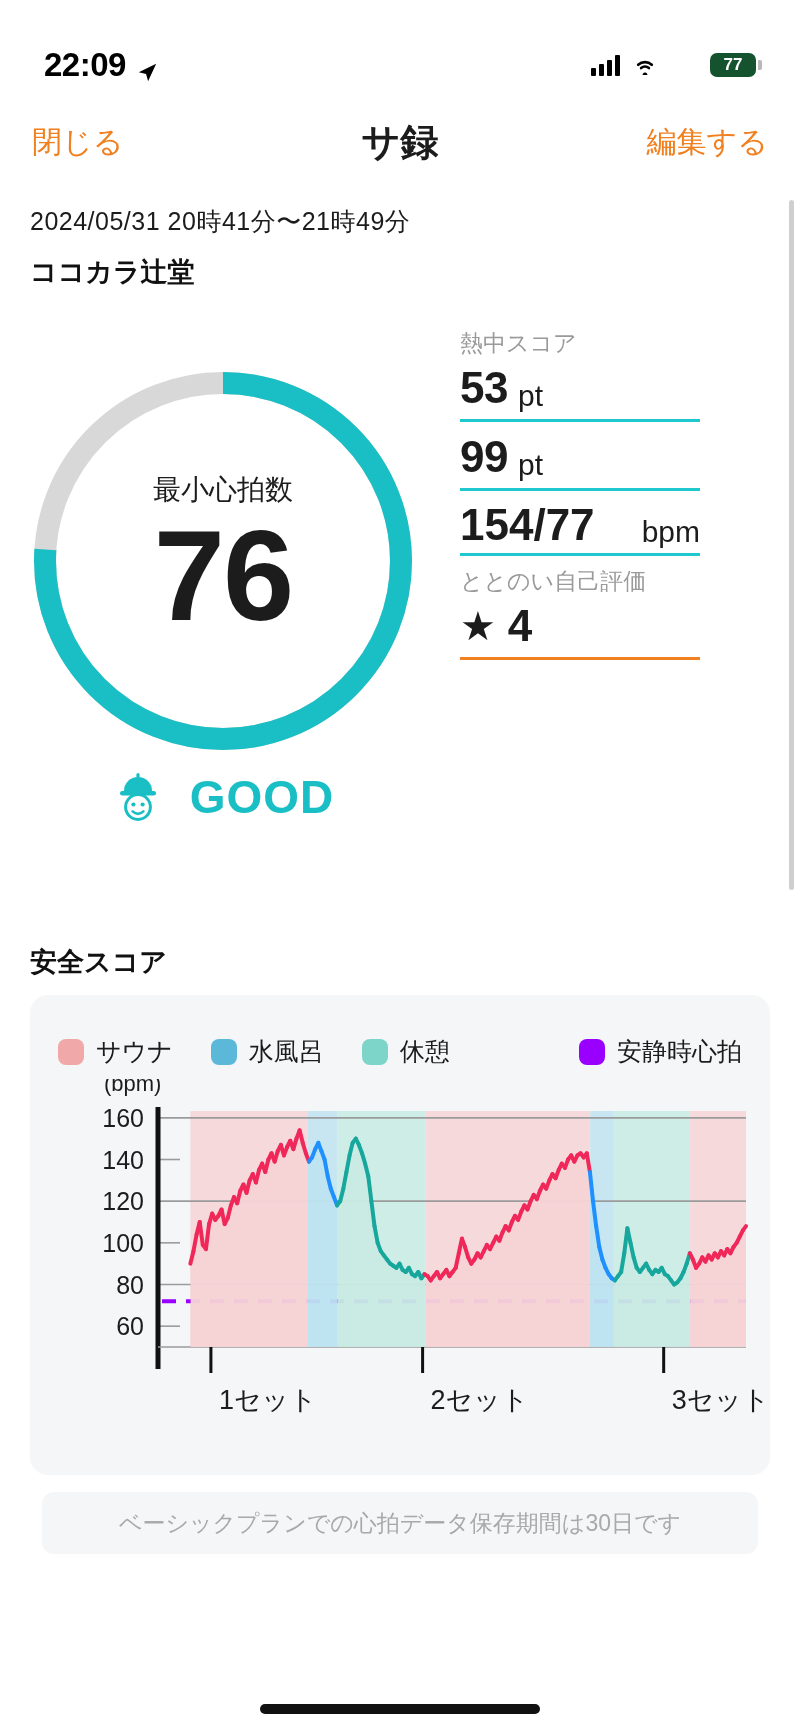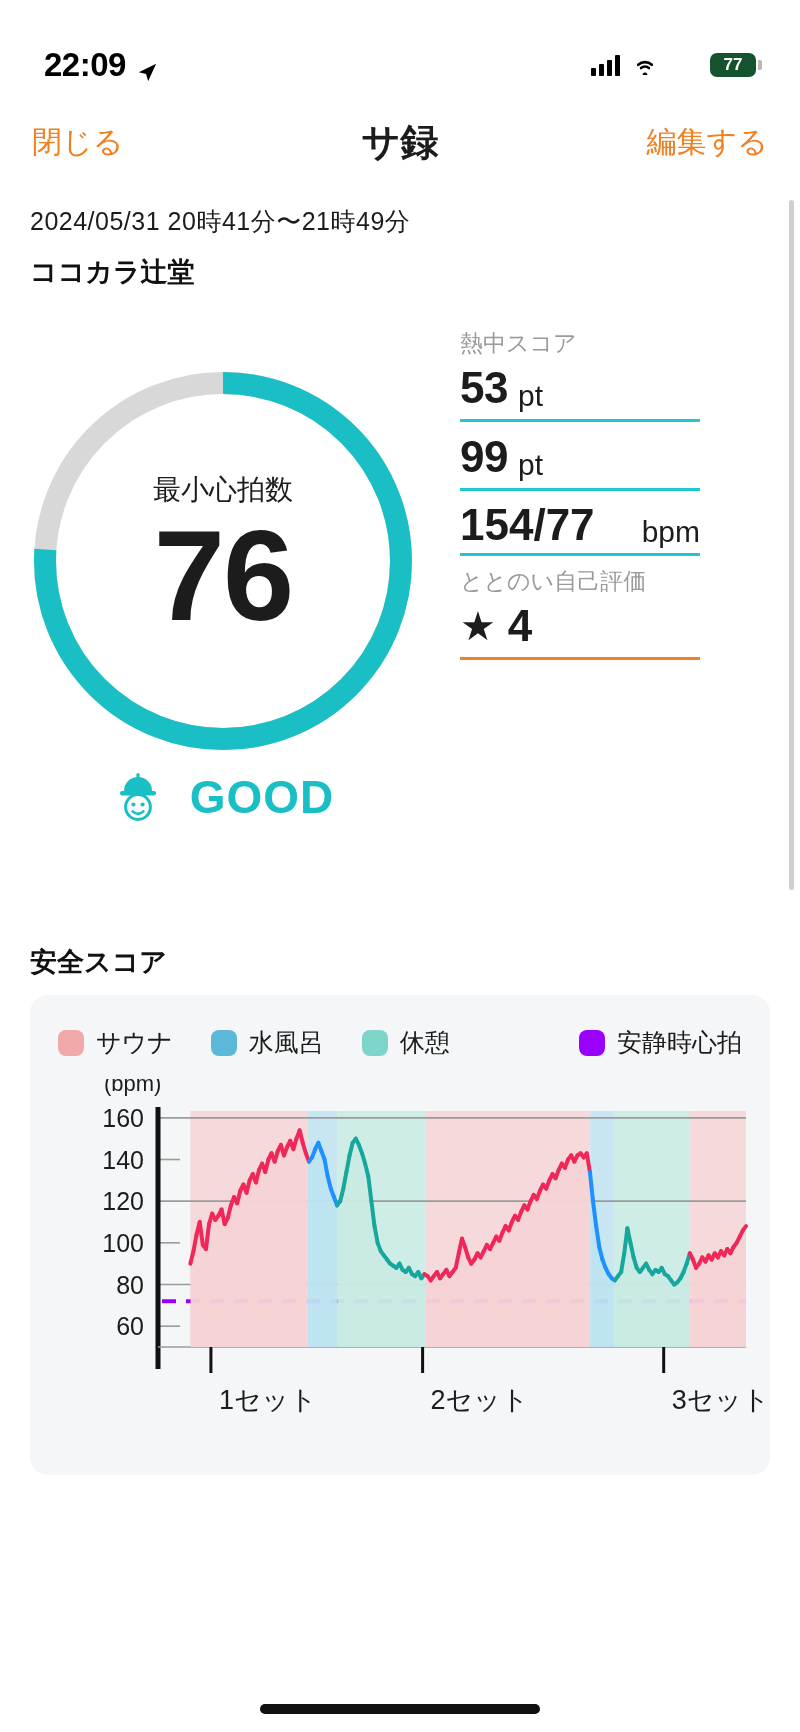--- a/index.html
+++ b/index.html
@@ -91,21 +91,21 @@
   .star-row { display:flex; align-items:center; padding-bottom: 6px; }
   .star-glyph { font-size: 40px; color: #1c1c1c; }
   .star-num { font-size: 44px; font-weight: 700; color:#1c1c1c; margin-left: 12px; }
 
   
   .chart-title { position:absolute; left: 30px; top: 944px; font-size: 27px; font-weight: 700; color:#111; }
   .chart-card {
     position:absolute; left: 30px; top: 995px; width: 740px; height: 480px;
     background: #f5f6f7; border-radius: 18px;
   }
-  .legend { position:absolute; left: 28px; top: 31px; width: 684px; display:flex; align-items:center; }
+  .legend { position:absolute; left: 28px; top: 40px; width: 684px; display:flex; align-items:center; }
   .legend-item { display:flex; align-items:center; gap: 12px; margin-right: 38px; }
   .legend-item.right { margin-left: auto; margin-right: 0; }
   .swatch { width: 26px; height: 26px; border-radius: 8px; display:block; }
   .legend-text { font-size: 25px; color: #1c1c1c; }
   .plot { position:absolute; left: 0; top: 84px; width: 740px; height: 360px; }
   .plot svg { display:block; }
 
   .footnote {
     position:absolute; left: 42px; top: 1492px; width: 716px; height: 62px;
     background:#f5f6f7; border-radius: 12px;
@@ -468,15 +468,18 @@
           <line x1="180.92" y1="268" x2="180.92" y2="294" stroke="#111" stroke-width="3"></line>
           <text x="188.92" y="330" font-size="27" fill="#1c1c1c" font-family="&quot;Liberation Sans&quot;, sans-serif">1セット</text>
           <line x1="392.6" y1="268" x2="392.6" y2="294" stroke="#111" stroke-width="3"></line>
           <text x="400.6" y="330" font-size="27" fill="#1c1c1c" font-family="&quot;Liberation Sans&quot;, sans-serif">2セット</text>
           <line x1="633.6800000000001" y1="268" x2="633.6800000000001" y2="294" stroke="#111" stroke-width="3"></line>
           <text x="641.6800000000001" y="330" font-size="27" fill="#1c1c1c" font-family="&quot;Liberation Sans&quot;, sans-serif">3セット</text>
         </svg>
     </div>
   </div>
 
+  <div class="footnote">
+    <span>ベーシックプランでの心拍データ保存期間は30日です</span>
+  </div>
 
   <div class="home-indicator"></div>
 </div>
 
 </body></html>

